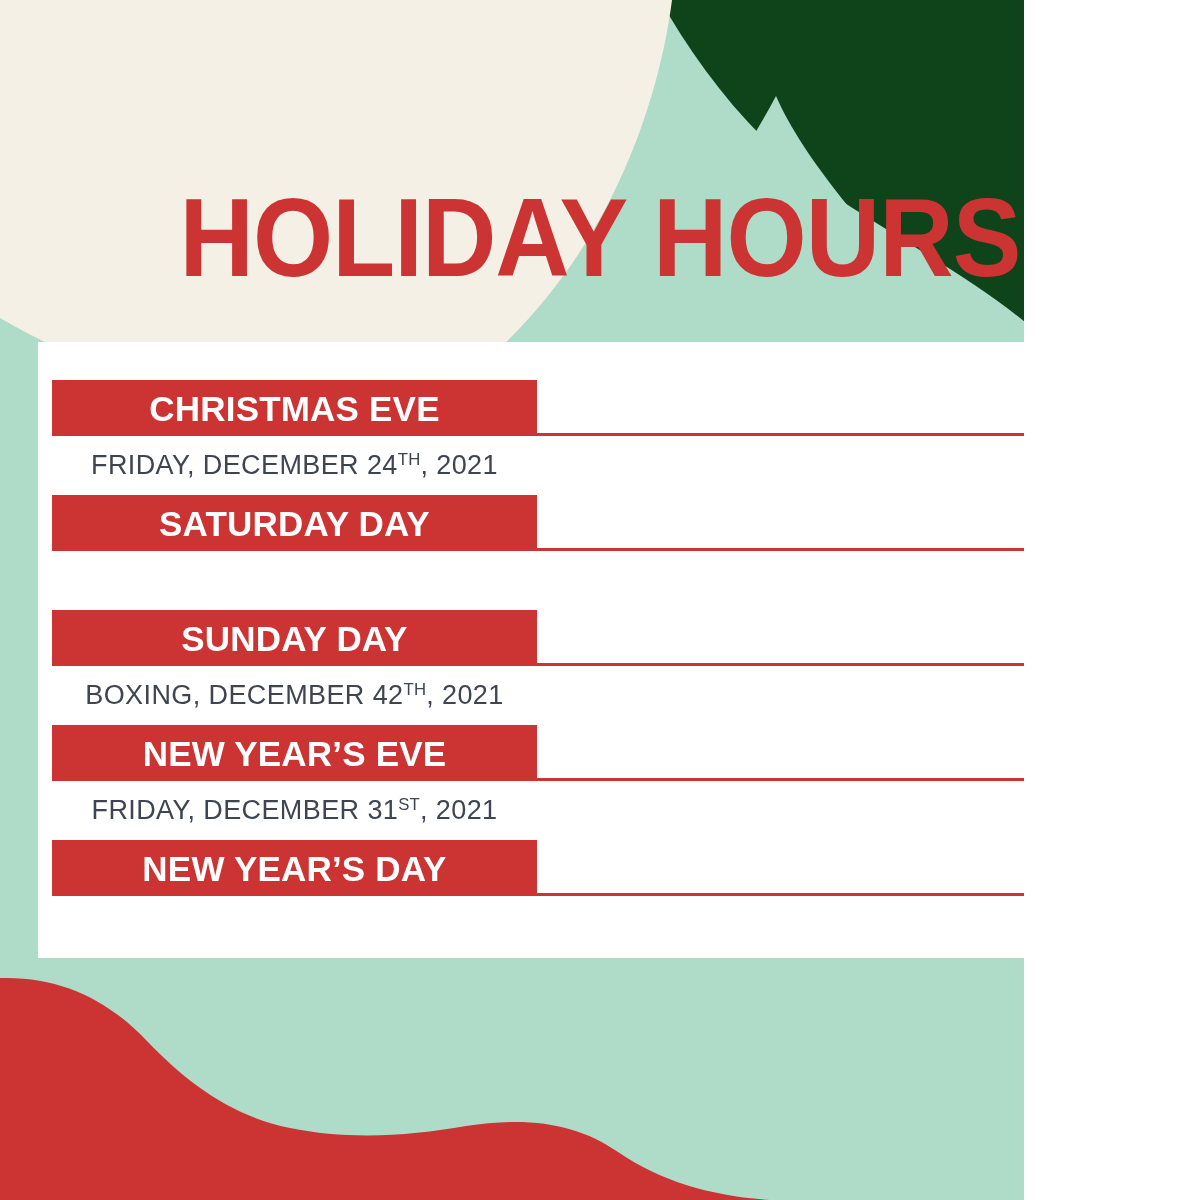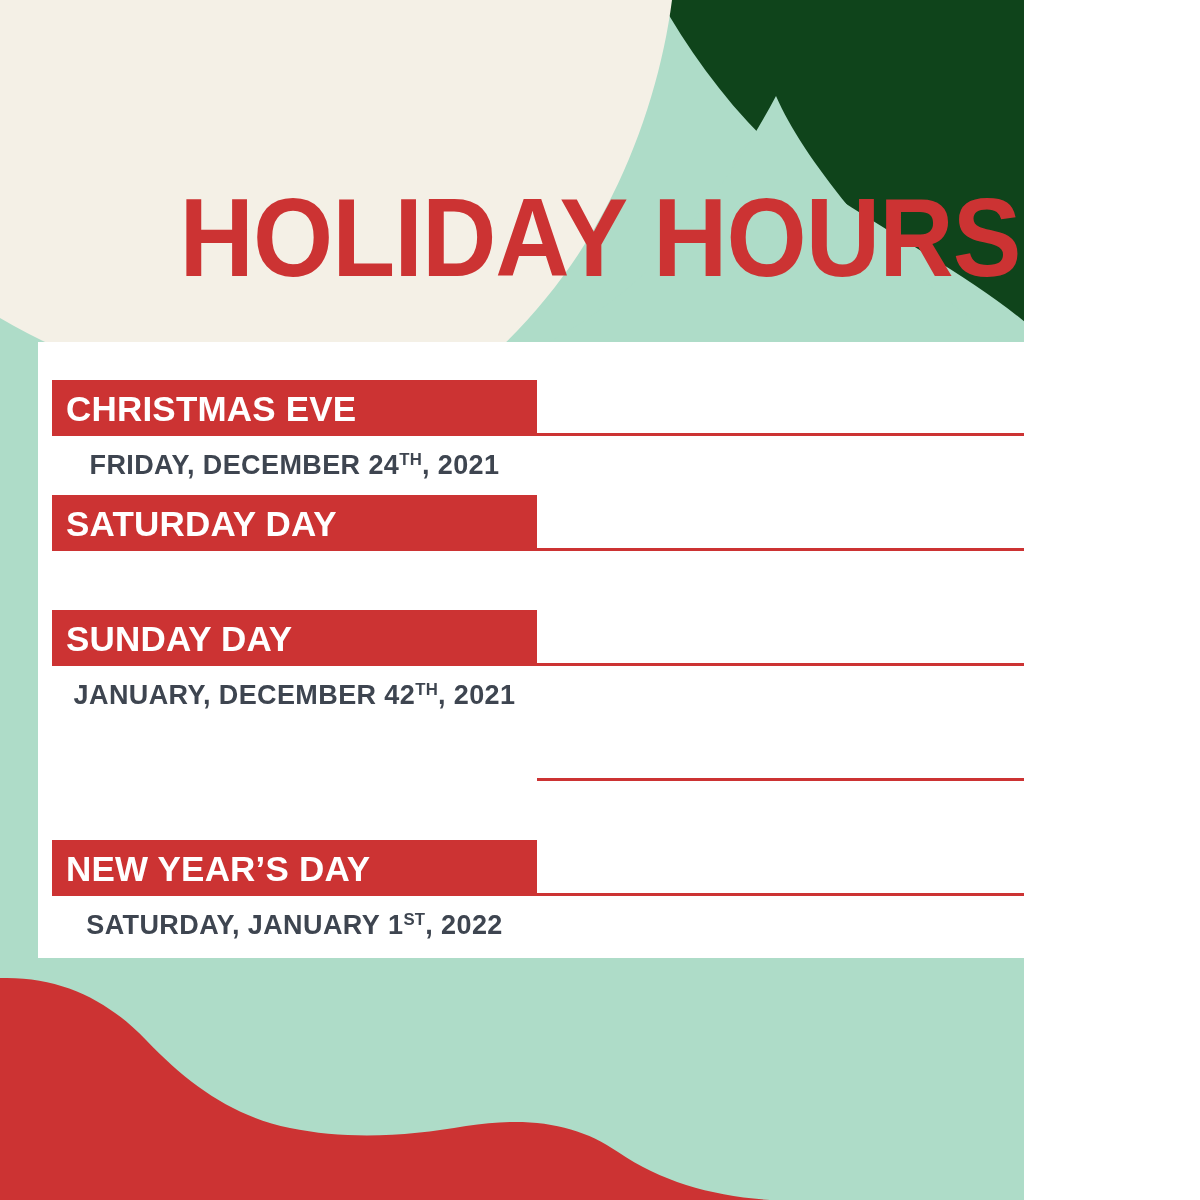--- a/index.html
+++ b/index.html
@@ -71,21 +71,21 @@
   
   .row-bar {
     position: absolute;
     left: 14px;
     top: 0;
     width: 485px;
     height: 56px;
     background: #CC3333;
     display: flex;
     align-items: center;
-    justify-content: flex-start;
+    justify-content: center;
     box-sizing: border-box;
     padding: 16px 14px;
   }
   .row-bar-label {
     color: #ffffff;
     font-family: "Liberation Sans", "DejaVu Sans", sans-serif;
     font-weight: 700;
     font-size: 35px;
     line-height: 35px;
     letter-spacing: 0.2px;
@@ -104,21 +104,21 @@
 
   
   .row-date {
     position: absolute;
     left: 14px;
     top: 60px;
     width: 485px;
     text-align: center;
     color: #3E4550;
     font-family: "Liberation Sans", "DejaVu Sans", sans-serif;
-    font-weight: 700;
+    font-weight: 400;
     font-size: 27px;
     line-height: 40px;
     letter-spacing: 0.4px;
     white-space: nowrap;
   }
   .row-date sup {
     font-size: 0.62em;
     vertical-align: 0.52em;
     letter-spacing: 0.2px;
   }
@@ -214,31 +214,34 @@
           <span class="row-bar-label">SATURDAY DAY</span>
         </div>
         <div class="row-rule"></div>
       </div>
 
       <div class="hours-row">
         <div class="row-bar">
           <span class="row-bar-label">SUNDAY DAY</span>
         </div>
         <div class="row-rule"></div>
-        <div class="row-date"><span>JANUARY,</span>&nbsp;<span>DECEMBER</span>&nbsp;<span>42</span><sup>TH</sup>,&nbsp;<span>2021</span></div>
-      </div>
-
-      <div class="hours-row">
-        <div class="row-rule"></div>
+        <div class="row-date"><span>BOXING,</span>&nbsp;<span>DECEMBER</span>&nbsp;<span>42</span><sup>TH</sup>,&nbsp;<span>2021</span></div>
+      </div>
+
+      <div class="hours-row">
+        <div class="row-bar">
+          <span class="row-bar-label">NEW YEAR’S EVE</span>
+        </div>
+        <div class="row-rule"></div>
+        <div class="row-date"><span>FRIDAY,</span>&nbsp;<span>DECEMBER</span>&nbsp;<span>31</span><sup>ST</sup>,&nbsp;<span>2021</span></div>
       </div>
 
       <div class="hours-row">
         <div class="row-bar">
           <span class="row-bar-label">NEW YEAR’S DAY</span>
         </div>
         <div class="row-rule"></div>
-        <div class="row-date"><span>SATURDAY,</span>&nbsp;<span>JANUARY</span>&nbsp;<span>1</span><sup>ST</sup>,&nbsp;<span>2022</span></div>
       </div>
 
     </div>
   </div>
 
 </div>
 
 </body></html>

